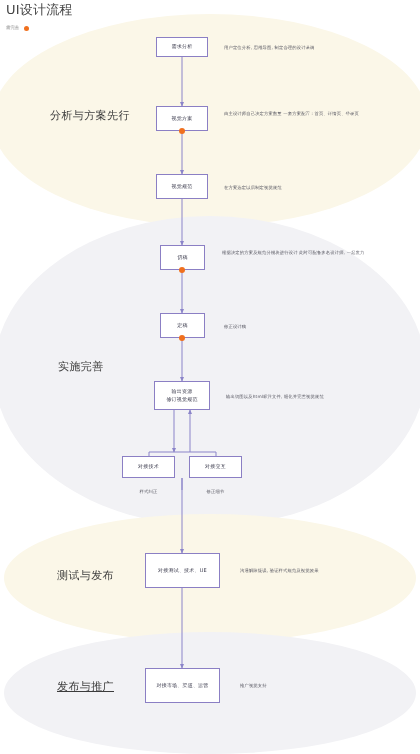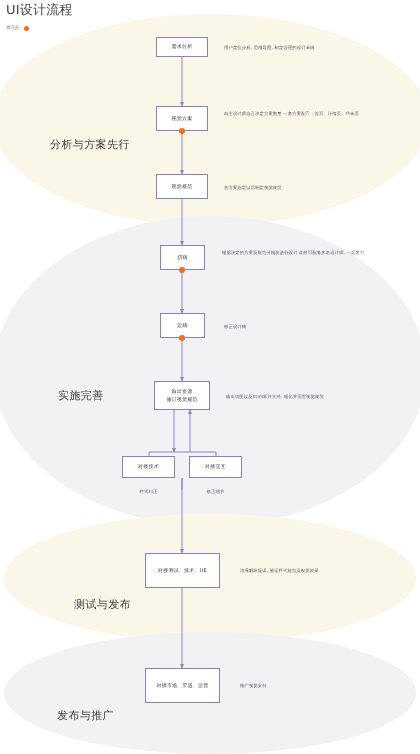--- a/index.html
+++ b/index.html
@@ -55,21 +55,20 @@
     border-radius: 50%;
     z-index: 0;
   }
   .band-label {
     position: absolute;
     z-index: 3;
     font-size: 11px;
     color: #3c3c3c;
     white-space: nowrap;
     letter-spacing: 0.4px;
-    margin-top: 29px;
   }
 
   
   #flow {
     position: absolute;
     left: 0;
     top: 0;
     width: 420px;
     height: 754px;
     z-index: 2;
@@ -133,22 +132,22 @@
   <span class="legend-dot"></span>
 </div>
 
 <div class="band" style="left:-8px; top:14px; width:436px; height:212px; background:#fbf7e8;"></div>
 <div class="band" style="left:-6px; top:216px; width:432px; height:310px; background:#f2f2f5;"></div>
 <div class="band" style="left:4px; top:514px; width:412px; height:128px; background:#fbf7e8;"></div>
 <div class="band" style="left:4px; top:632px; width:412px; height:122px; background:#f2f2f5;"></div>
 
 <div class="band-label" style="left:50px; top:108px;">分析与方案先行</div>
 <div class="band-label" style="left:58px; top:359px;">实施完善</div>
-<div class="band-label" style="left:74px; top:568px;">测试与发布</div>
-<div class="band-label" style="left:57px; top:679px;">发布与推广</div>
+<div class="band-label" style="left:57px; top:568px;">测试与发布</div>
+<div class="band-label" style="left:57px; top:679px;text-decoration:underline;">发布与推广</div>
 
 <svg id="flow" viewBox="0 0 420 754" xmlns="http://www.w3.org/2000/svg">
   <defs>
     <marker id="arrow" viewBox="0 0 10 10" refX="8" refY="5" markerWidth="5" markerHeight="5" orient="auto-start-reverse">
       <path d="M 0 1 L 9 5 L 0 9 z" fill="#8b84c9"></path>
     </marker>
   </defs>
   <g stroke="#8b84c9" stroke-width="1" fill="none" marker-end="url(#arrow)">
 
     <line x1="182" y1="57" x2="182" y2="106"></line>

